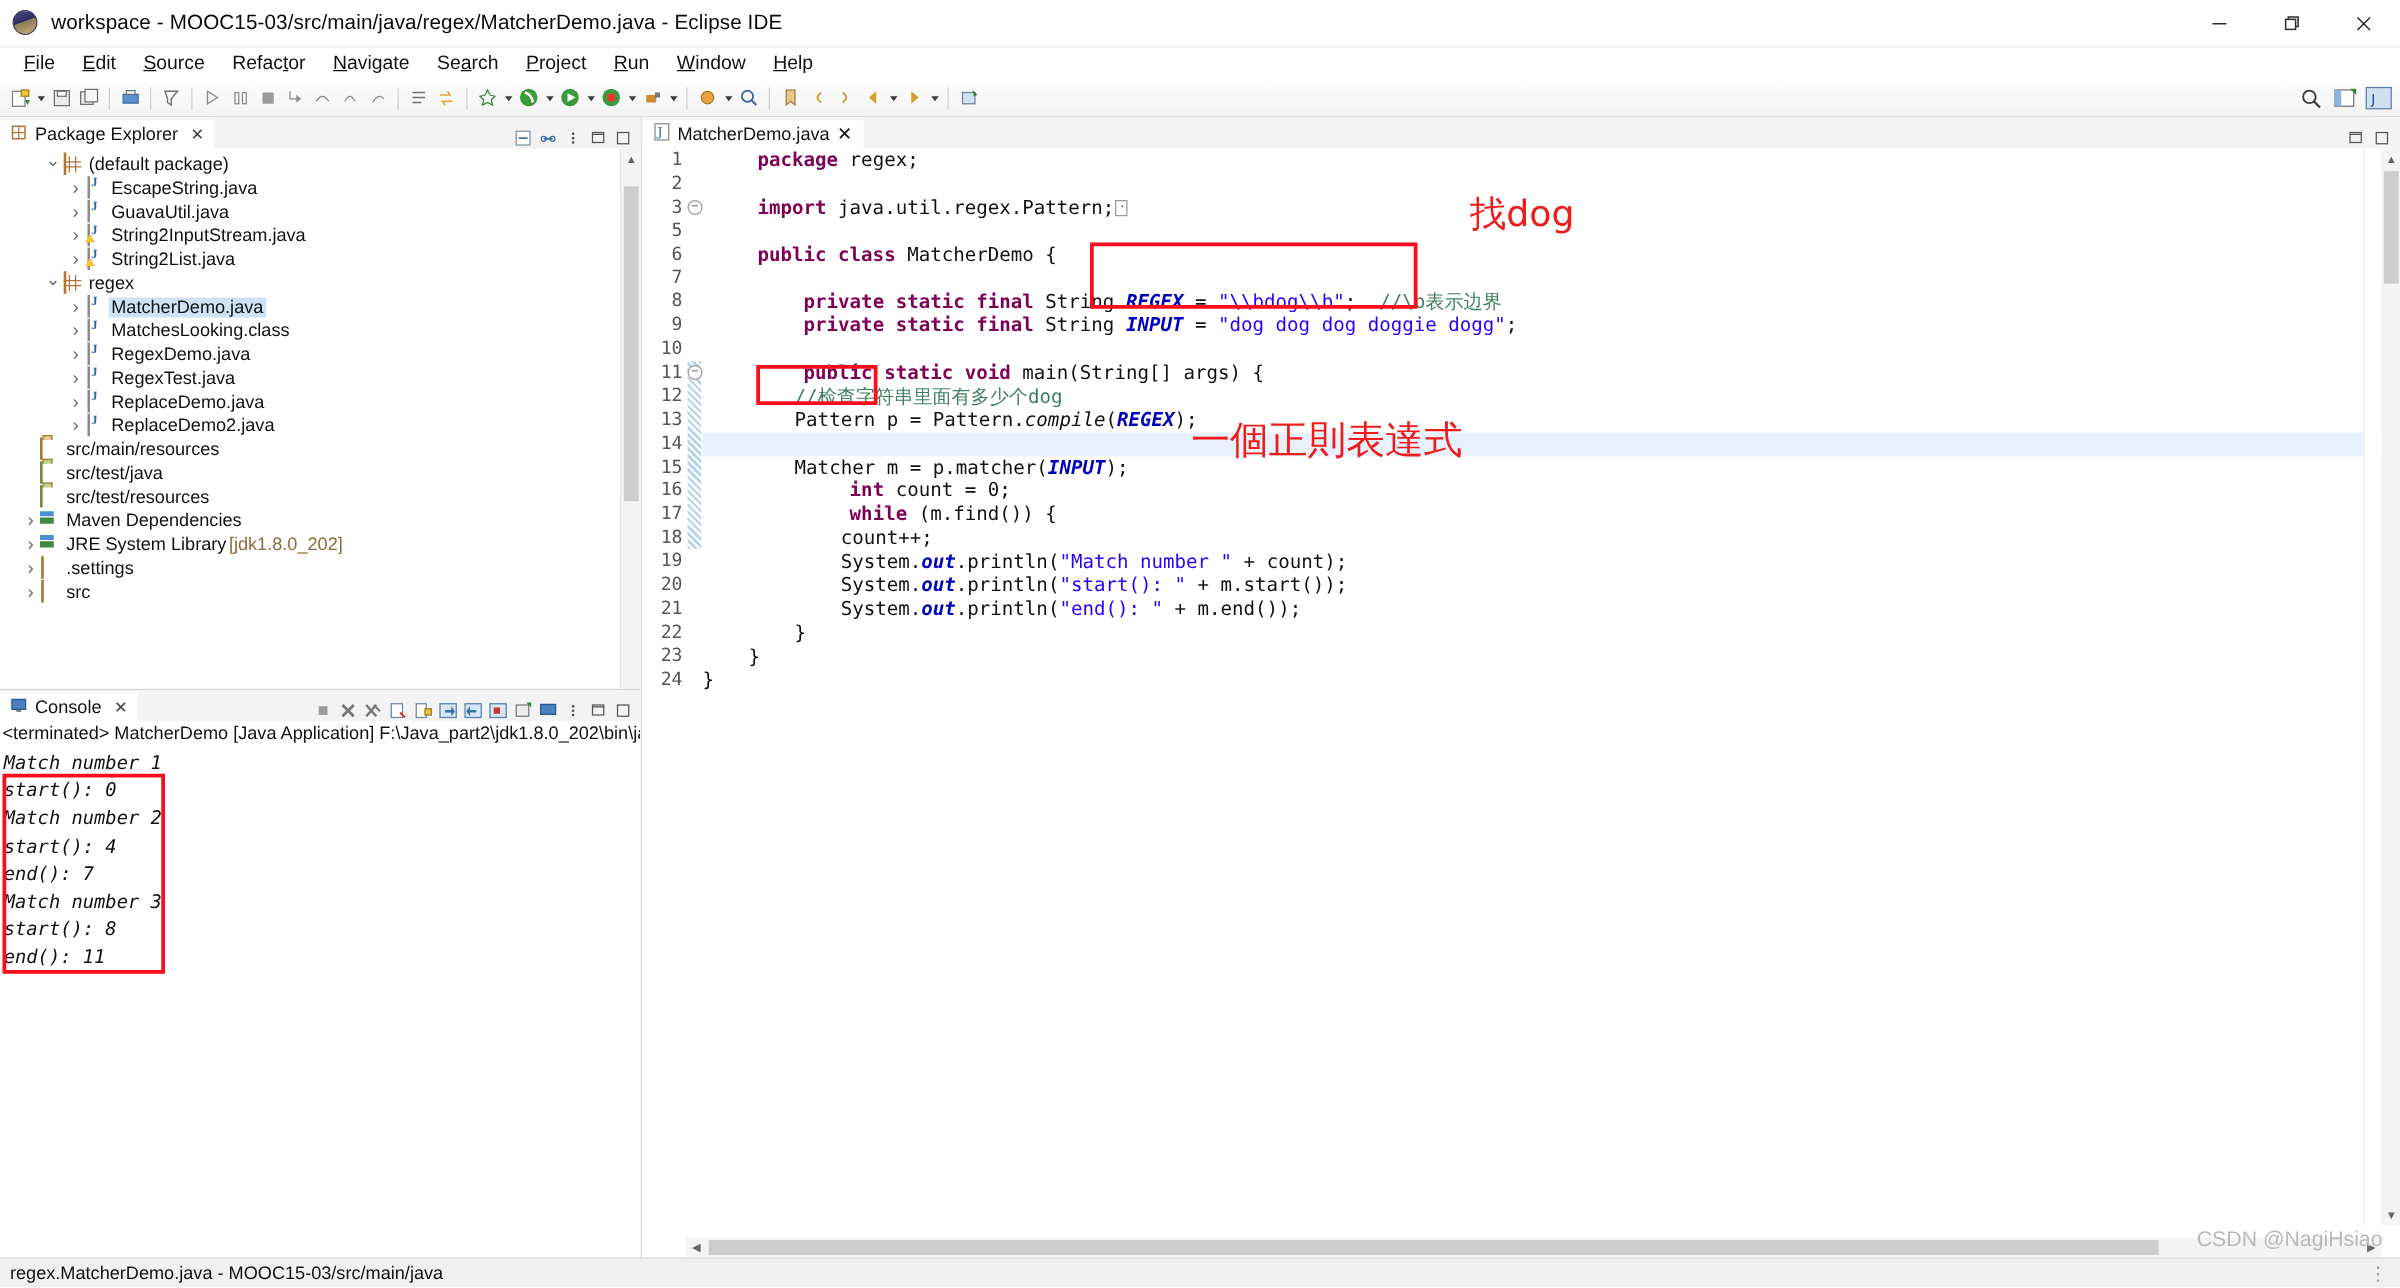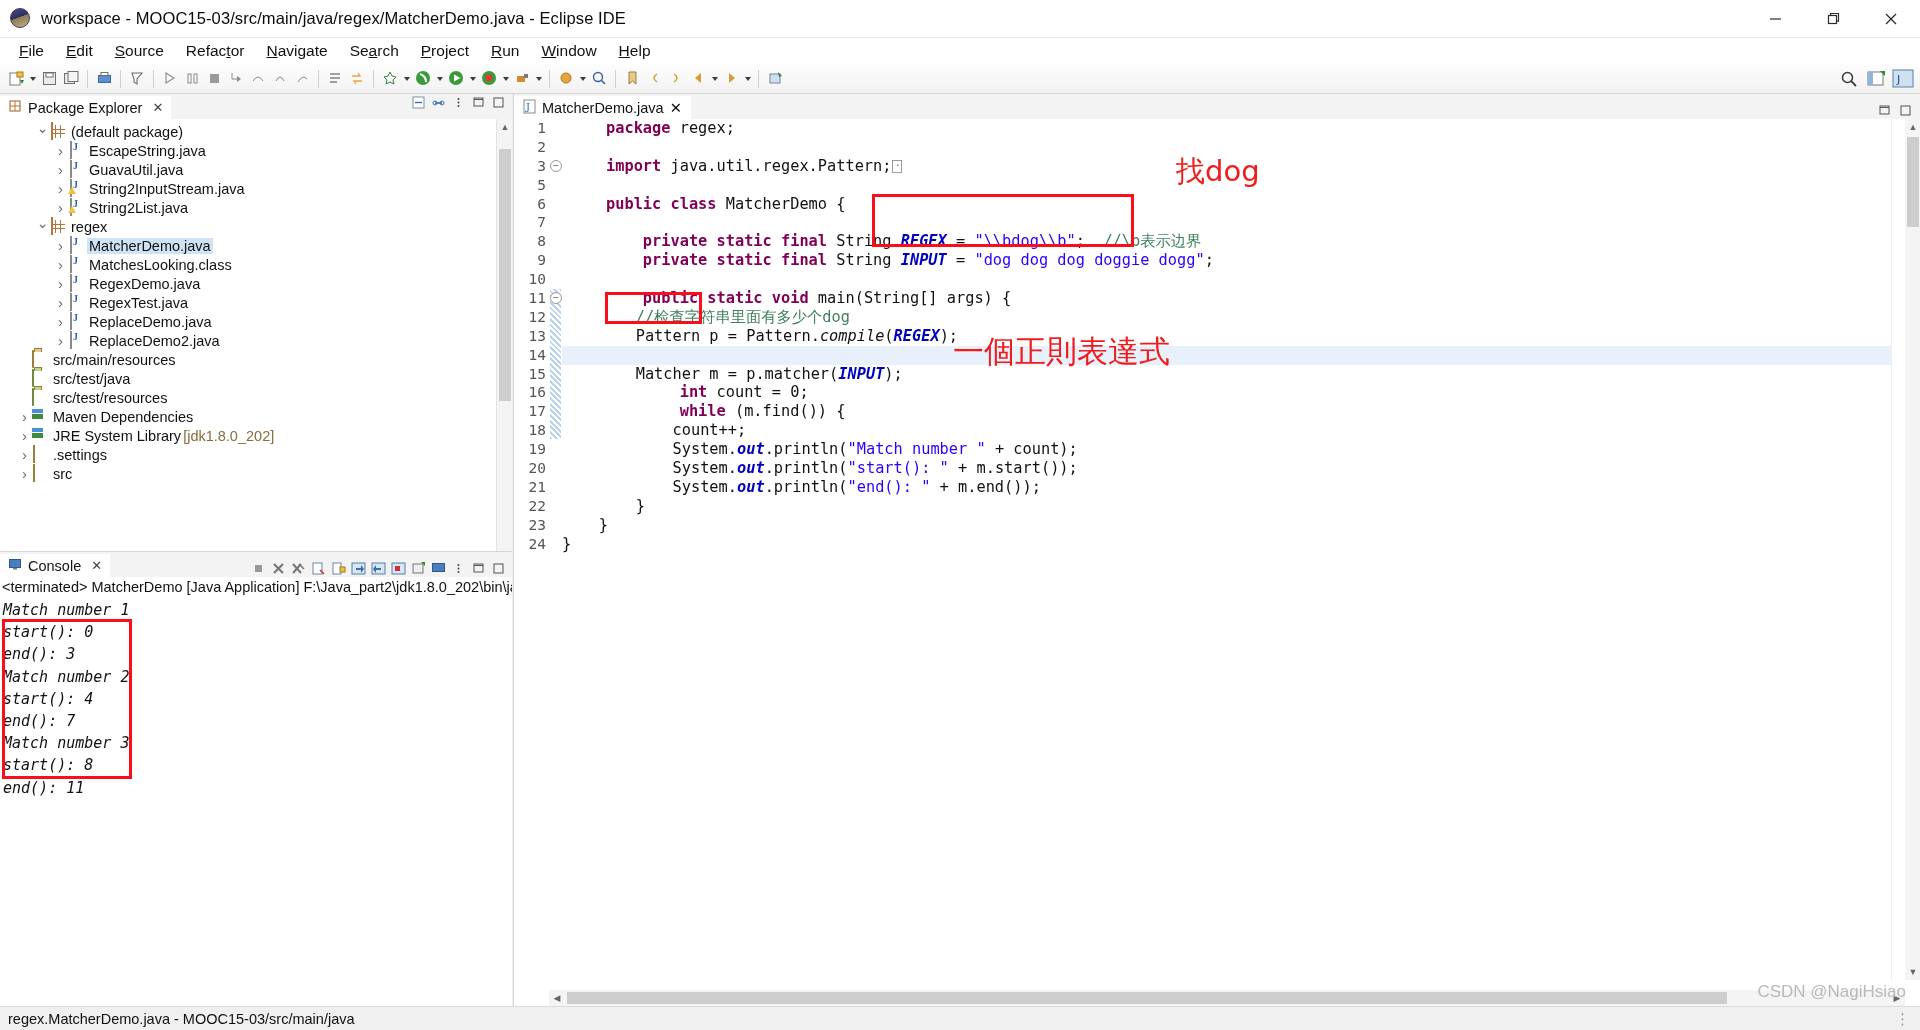--- a/index.html
+++ b/index.html
@@ -48,21 +48,21 @@
           position:relative; }
   .tool svg { display:block; }
   .caret { width:11px; height:22px; display:flex; align-items:center; justify-content:center; }
   .caret::after { content:""; border-left:3.5px solid transparent; border-right:3.5px solid transparent;
                   border-top:4px solid #3b3b3b; }
   .tsep { width:1px; height:18px; background:#cfcfcf; margin:0 5px; }
   .toolbar-right { margin-left:auto; display:flex; align-items:center; padding-right:6px; gap:5px;}
 
   
   .pkg-panel { position:absolute; left:0; top:94px; width:512px; height:652px; background:#fff; }
-  .vtab-row { height:25px; display:flex; align-items:flex-start; background:#f3f3f3; position:relative;}
+  .vtab-row { height:25px; display:flex; align-items:flex-end; background:#f3f3f3; position:relative;}
   .vtab {
     height:25px; display:flex; align-items:center; gap:6px; padding:0 8px 0 8px;
     background:#ffffff; border-top:2px solid #f3f3f3;
     font-size:14.5px; color:#111;
   }
   .vtab .closex { font-size:13px; color:#444; margin-left:4px;}
   .vtab-tools { margin-left:auto; display:flex; align-items:center; gap:3px; padding-right:5px;}
   .vtool { width:17px; height:17px; display:flex; align-items:center; justify-content:center; }
 
   .tree { position:absolute; top:25px; left:0; width:495px; height:627px; overflow:hidden;
@@ -686,21 +686,20 @@
             </svg>
         </div>
       </div>
     </div>
 
     <div class="console-body">
       <div class="term-line">&lt;terminated&gt; MatcherDemo [Java Application] F:\Java_part2\jdk1.8.0_202\bin\javaw.e</div>
       <div id="console-out">
           <div class="cout">Match number 1</div>
           <div class="cout">start(): 0</div>
-          <div class="cout">end(): 3</div>
           <div class="cout">Match number 2</div>
           <div class="cout">start(): 4</div>
           <div class="cout">end(): 7</div>
           <div class="cout">Match number 3</div>
           <div class="cout">start(): 8</div>
           <div class="cout">end(): 11</div>
         </div>
       <div class="console-redbox"></div>
     </div>
   </div>

